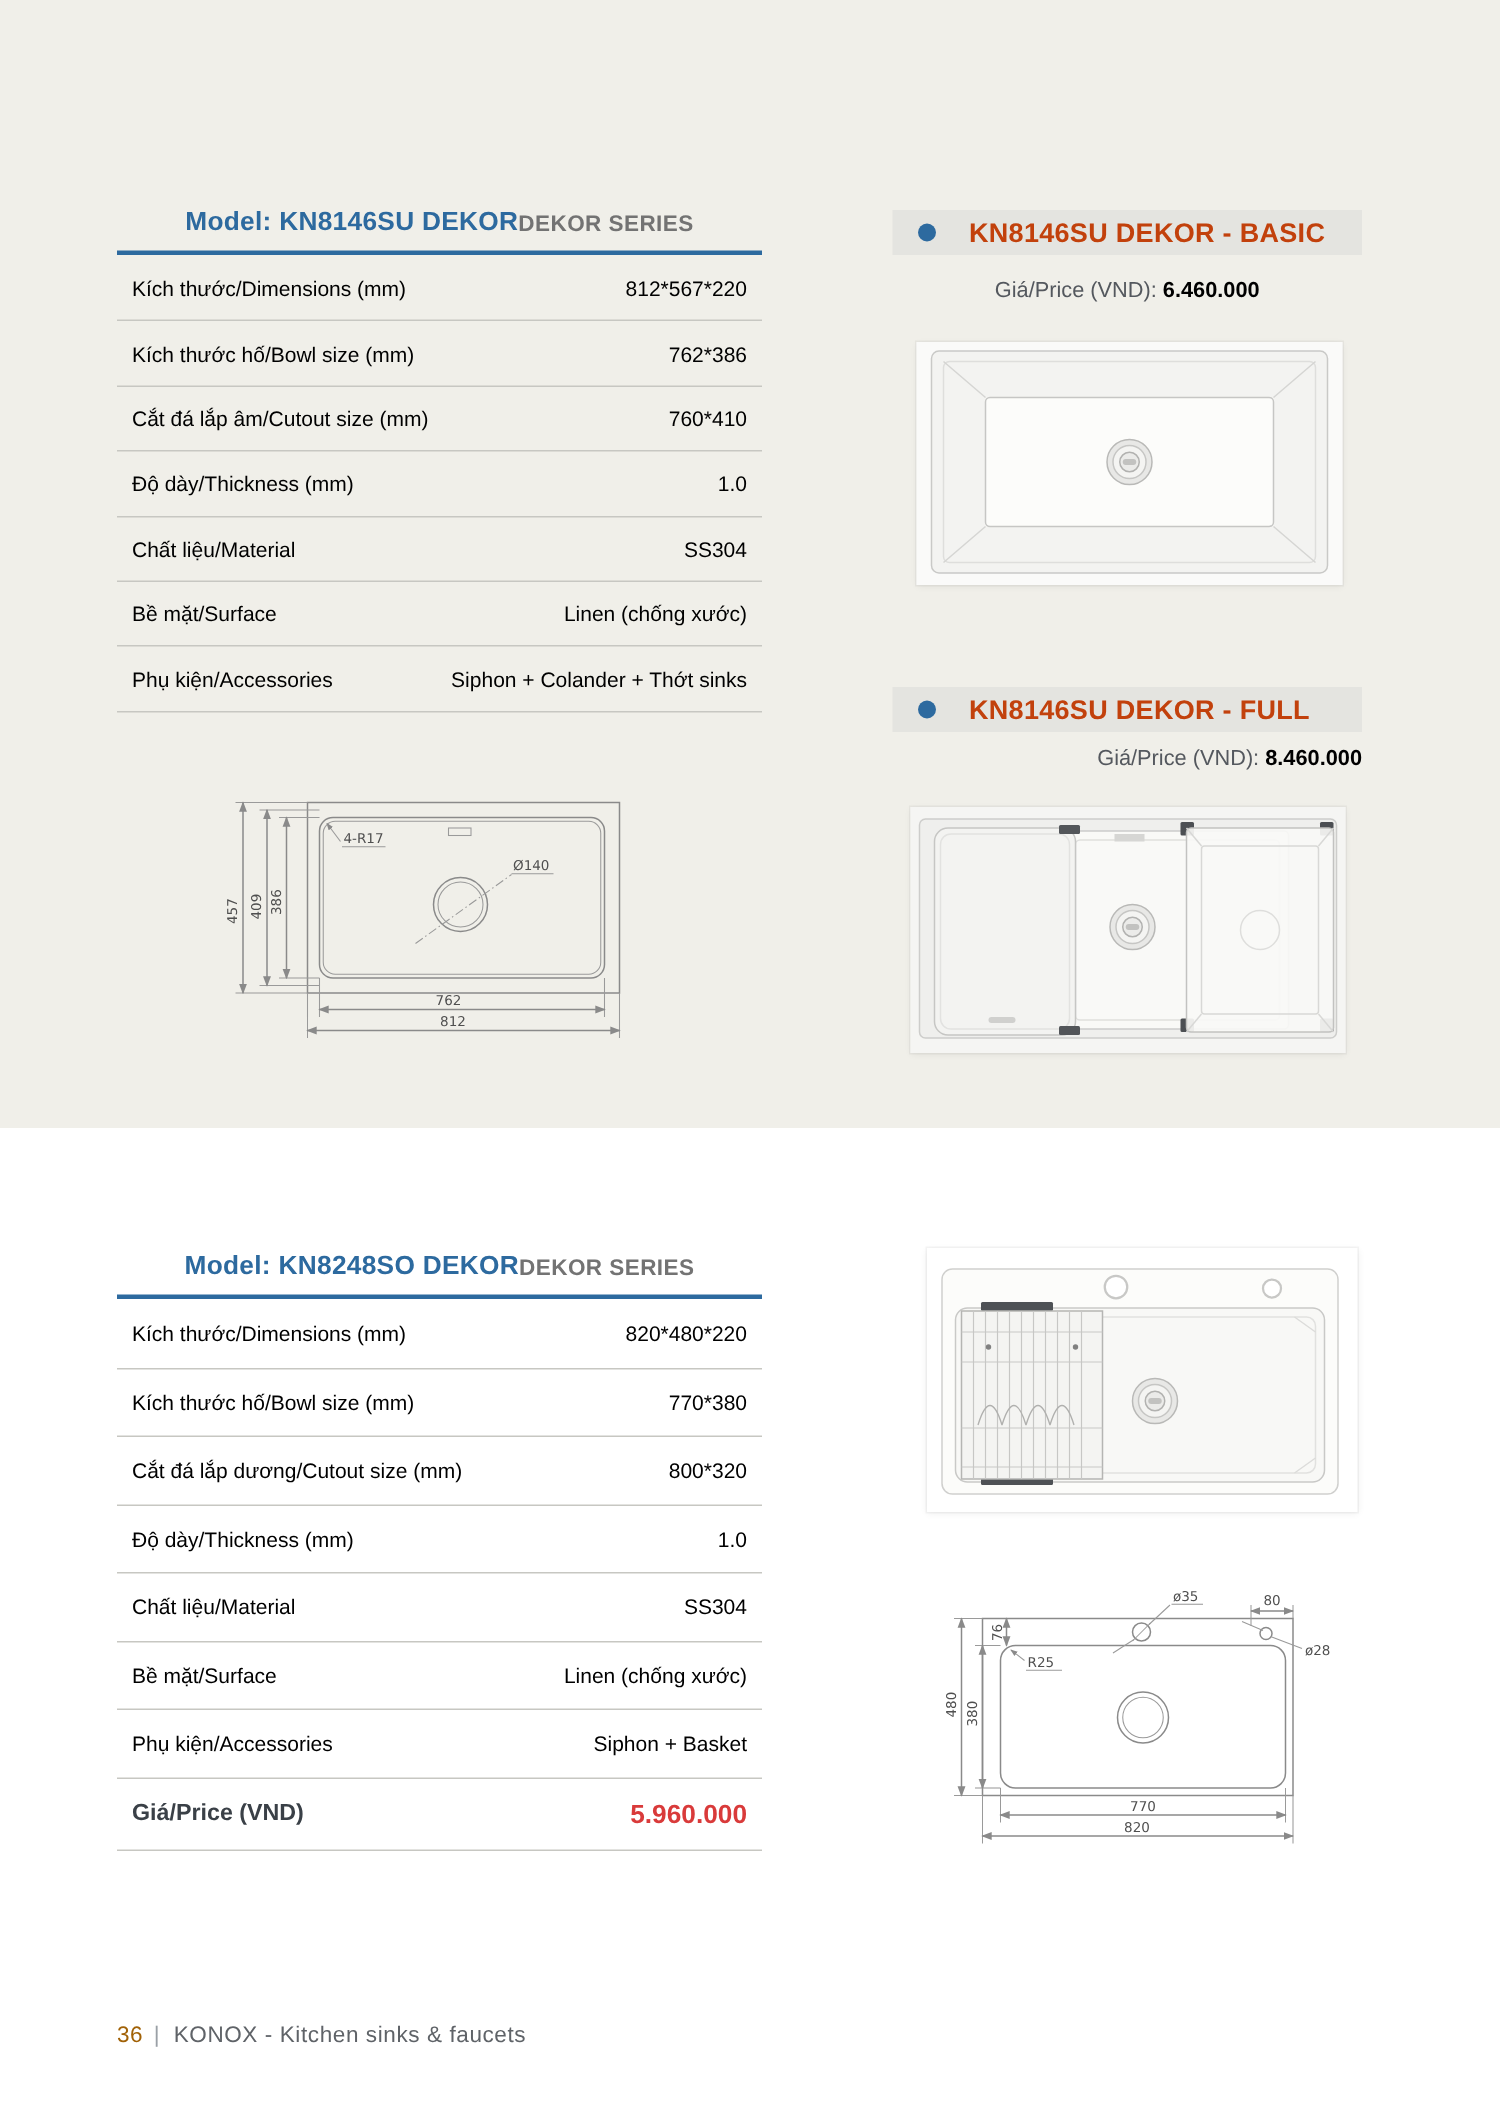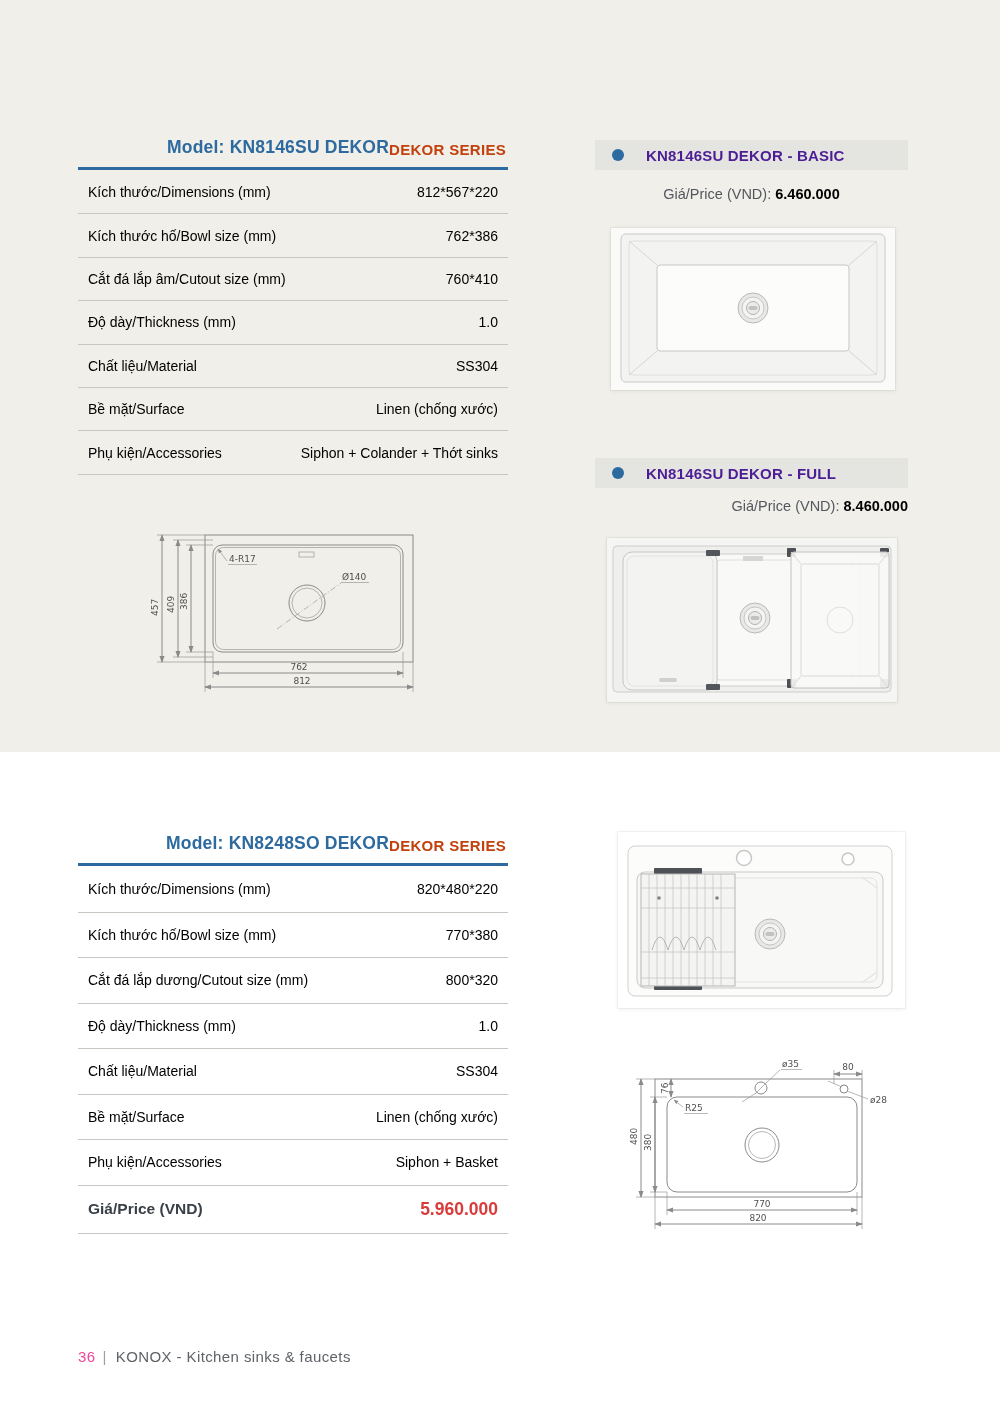--- a/index.html
+++ b/index.html
@@ -3,50 +3,50 @@
 <meta charset="utf-8">
 <style>
   html,body{margin:0;padding:0;background:#ffffff;}
   .page{position:relative;width:1000px;height:1414px;background:#ffffff;overflow:hidden;
         font-family:"Liberation Sans","DejaVu Sans",sans-serif;color:#44484e;}
   .abs{position:absolute;}
   .beige-band{left:0;top:0;width:1000px;height:752px;background:#f0efe9;}
 
   
   .spec-panel{left:78px;width:430px;}
-  .header-row{display:flex;justify-content:flex-end;align-items:flex-end;height:26px;padding:0 2px;}
+  .header-row{display:flex;justify-content:center;align-items:flex-end;height:26px;padding:0 2px;}
   .model-title{font-size:17.5px;font-weight:bold;color:#2d6a9f;letter-spacing:.2px;}
-  .series-title{font-size:15px;font-weight:bold;color:#c2410c;letter-spacing:.3px;}
+  .series-title{font-size:15px;font-weight:bold;color:#737373;letter-spacing:.3px;}
   .blue-rule{height:3px;background:#2d6a9f;margin-top:9px;}
   .spec-table{margin-top:1px;}
   .spec-row{display:flex;justify-content:space-between;align-items:center;
             border-bottom:1px solid #c7c7c2;font-size:14px;color:#000000;padding:0 10px;}
   .s1 .spec-row{height:42.4px;}
   .s2 .spec-row{height:44.5px;}
   .spec-value{text-align:right;white-space:nowrap;}
   .price-row{display:flex;justify-content:space-between;align-items:center;
              border-bottom:1px solid #c7c7c2;height:47px;padding:0 10px;gap:29px;}
   .price-row .price-label{font-size:15.5px;font-weight:bold;color:#3a4047;}
   .price-row .price-value{font-size:17.5px;font-weight:bold;color:#d93a3a;}
 
   
   .variant-bar{left:595px;width:313px;height:30px;background:#e4e4e0;
                display:flex;align-items:center;box-sizing:border-box;padding-left:17px;}
   .bullet{width:12px;height:12px;border-radius:50%;background:#2d6a9f;flex:0 0 auto;}
-  .variant-name{font-size:15px;font-weight:bold;color:#4c1d95;margin-left:22px;letter-spacing:.2px;}
+  .variant-name{font-size:18px;font-weight:bold;color:#c2410c;margin-left:22px;letter-spacing:.2px;}
   .price-line{left:595px;width:313px;text-align:center;font-size:14.5px;color:#54585e;}
   .price-line .red{color:#000000;font-weight:bold;}
 
   
   .photo{box-shadow:0 0 0 1px rgba(0,0,0,0.04),0 1px 5px rgba(0,0,0,0.07);background:#fafaf9;}
   svg text{font-family:"DejaVu Sans","Liberation Sans",sans-serif;}
 
   
   .footer{left:78px;top:1348px;font-size:15px;color:#5f6368;letter-spacing:.4px;}
-  .footer .page-num{color:#ec4899;}
+  .footer .page-num{color:#a16207;}
   .footer .sep{color:#9aa0a6;margin:0 9px 0 7px;}
 
   .dimtxt{font-size:9px;fill:#4f4f4f;}
   .dline{stroke:#8a8a8a;stroke-width:1;fill:none;}
   .dthin{stroke:#9a9a9a;stroke-width:.7;fill:none;}
 </style>
 </head>
 <body>
 
 <div class="page">

